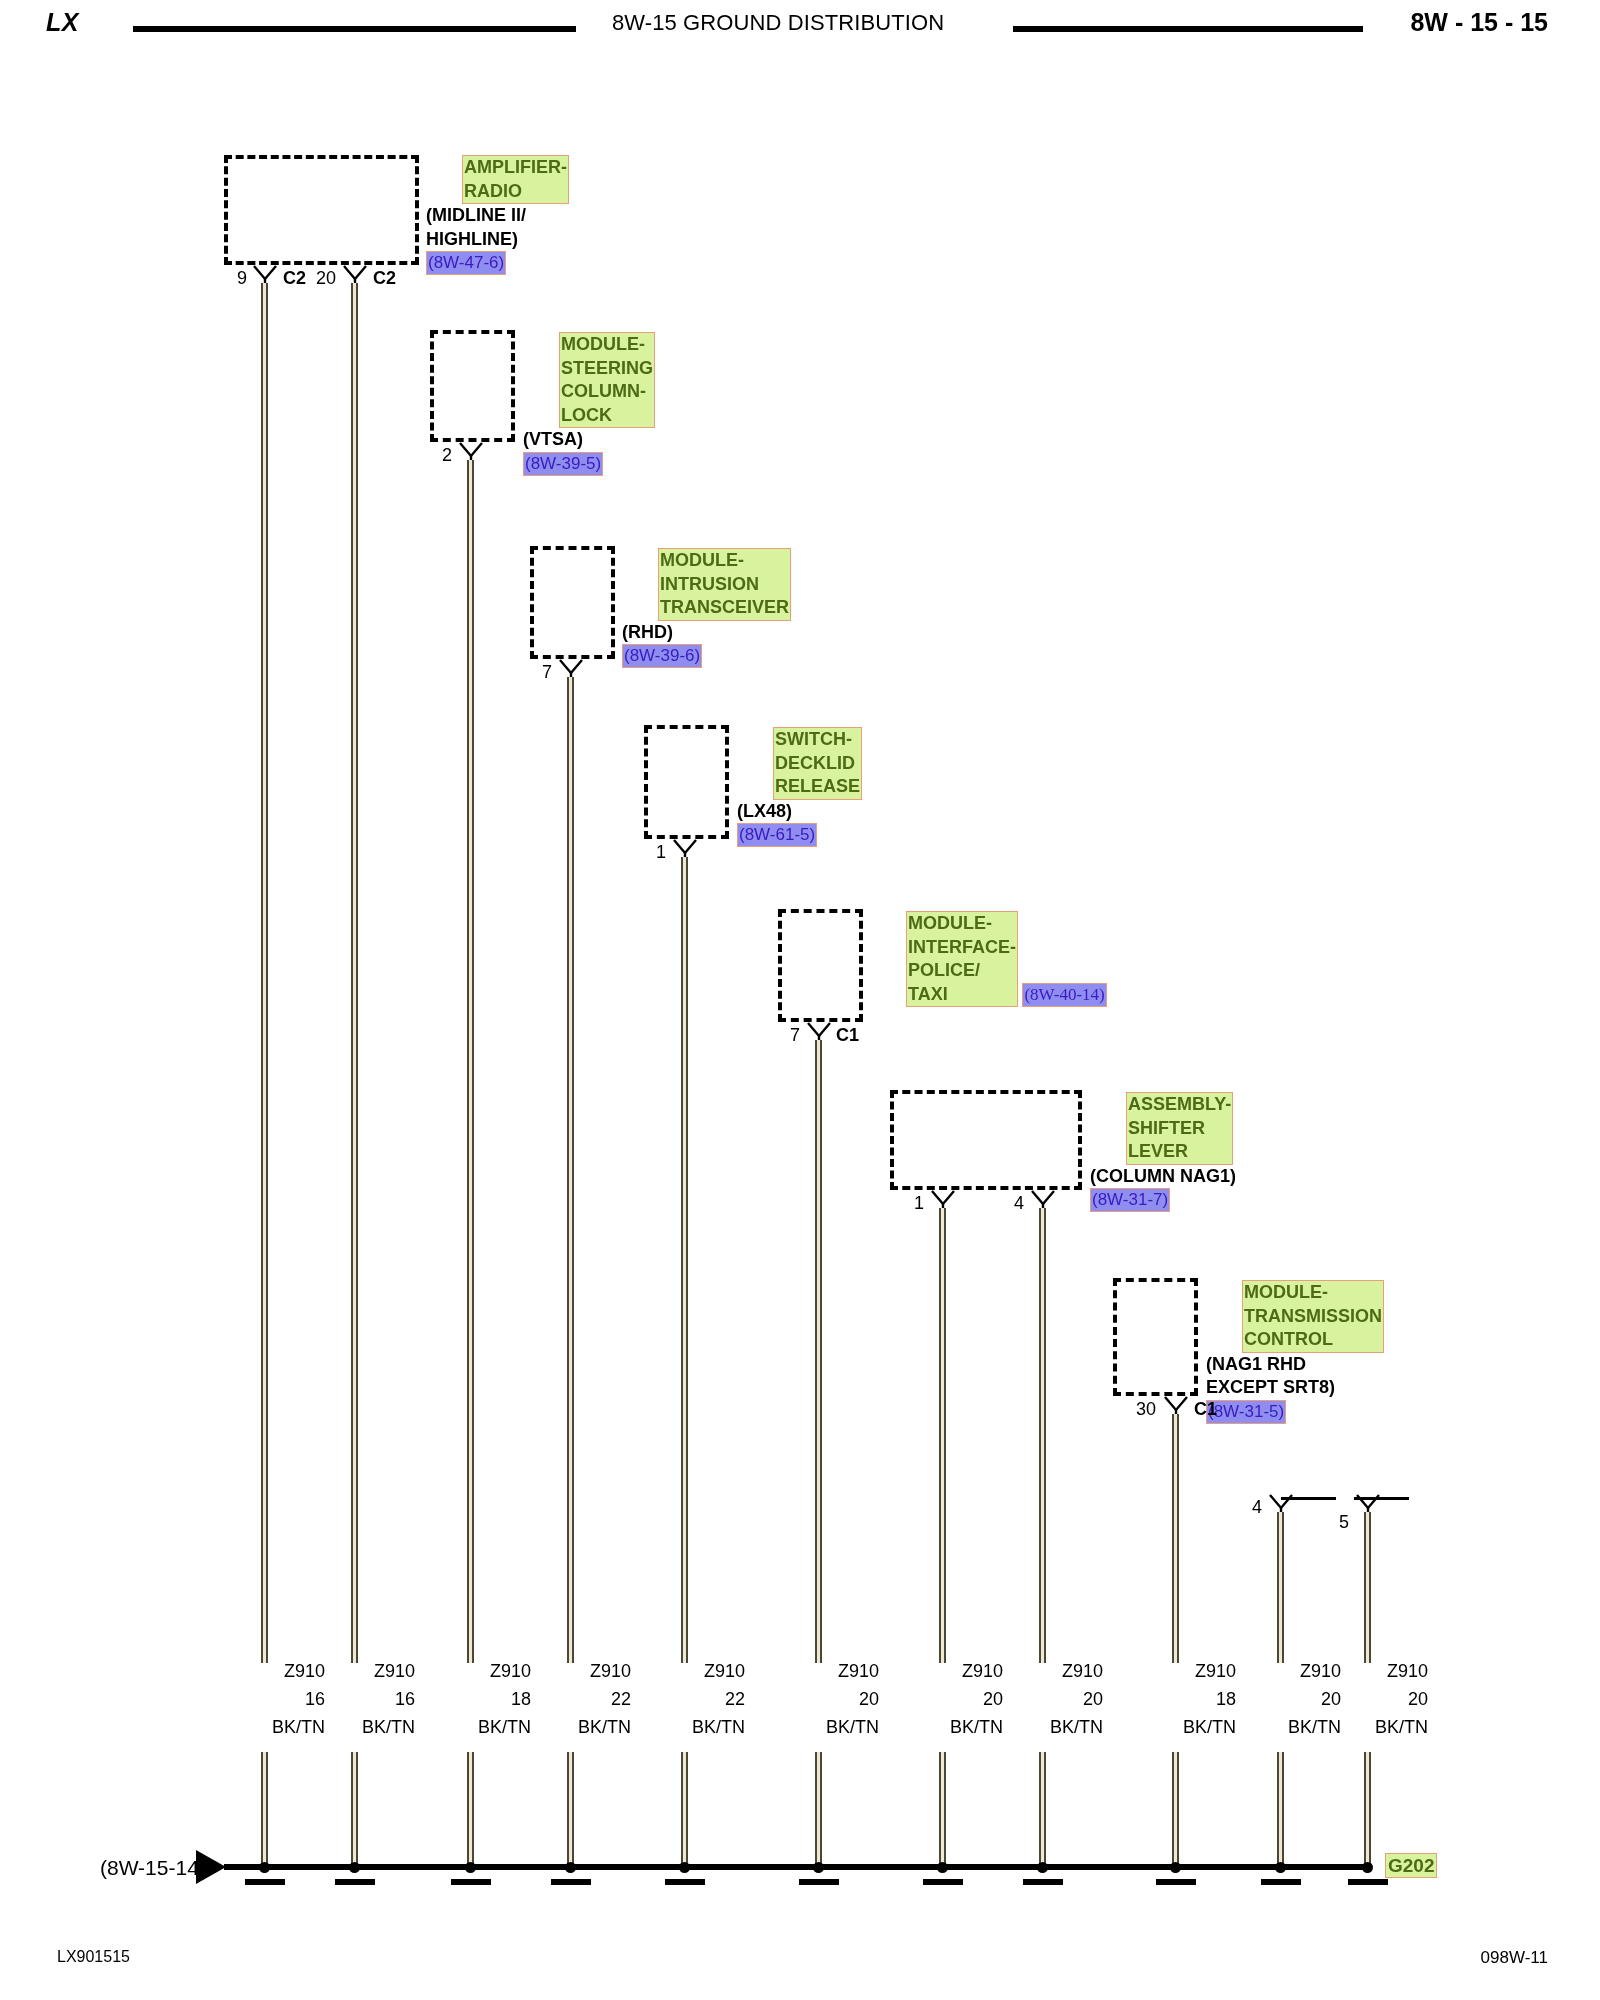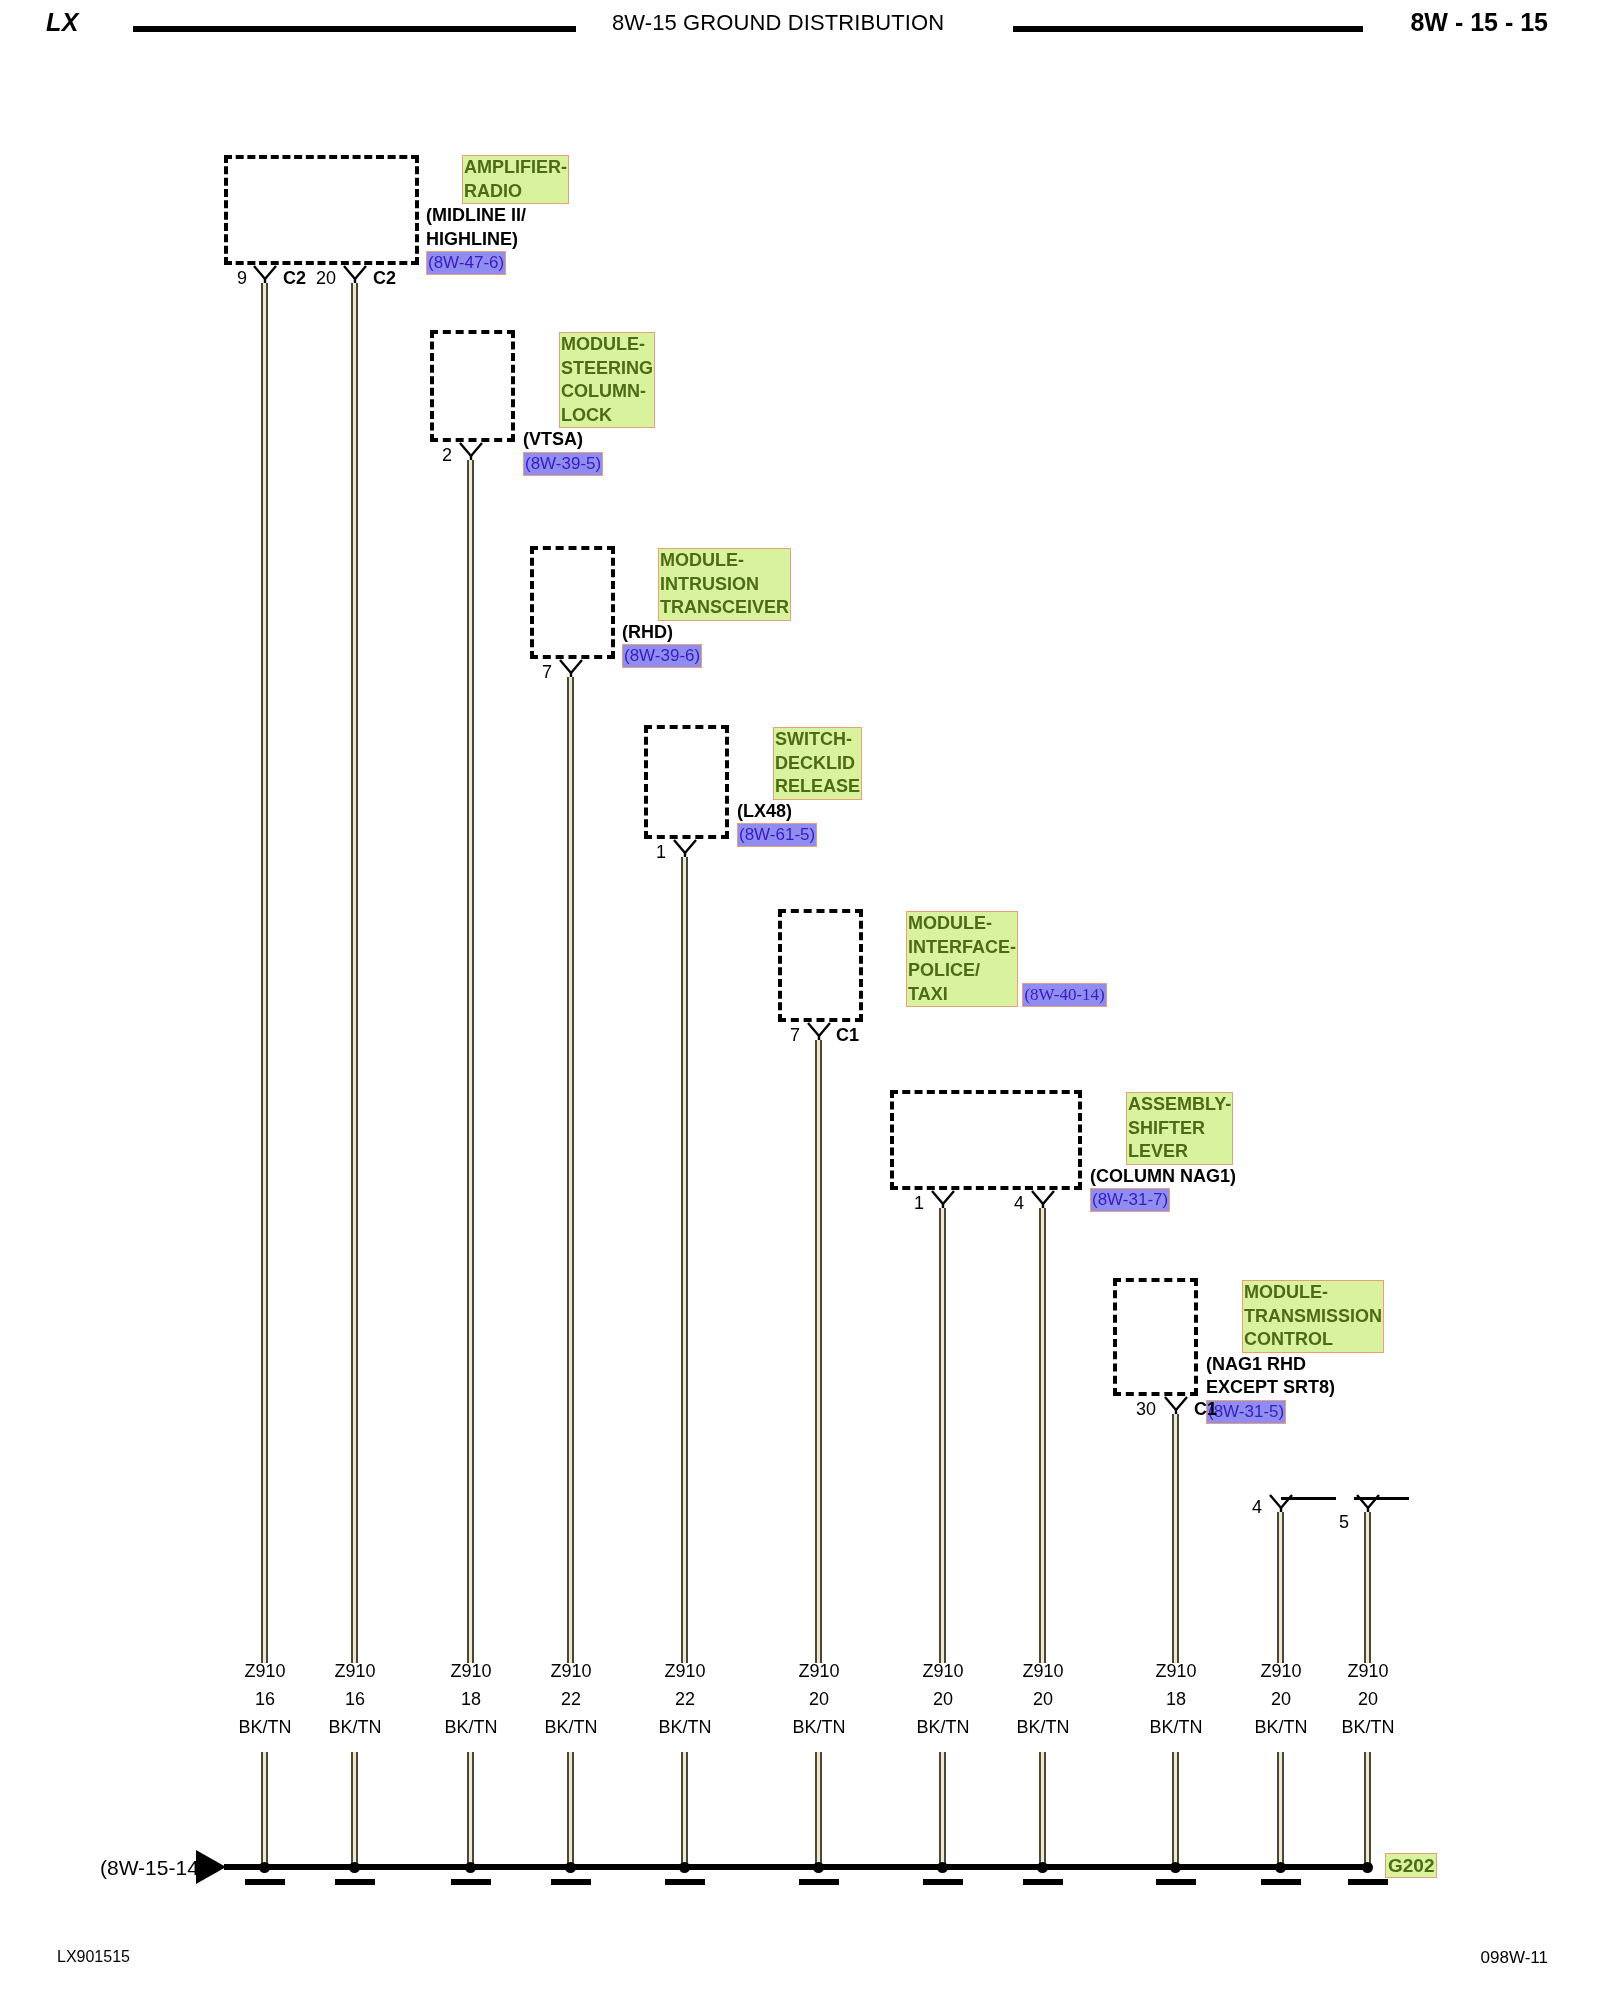--- a/index.html
+++ b/index.html
@@ -40,21 +40,21 @@
      linear-gradient(to right,#4a4638 0 2px,#efe9d2 2px 5px,#4a4638 5px 7px);}
 
   
   .ycon{position:absolute;width:26px;height:20px;}
   .ycon svg{display:block;}
 
   .pinnum{position:absolute;font-size:18px;line-height:20px;color:#000;text-align:right;}
   .cnum{position:absolute;font-size:18px;line-height:20px;font-weight:bold;color:#000;}
 
   
-  .wid{position:absolute;text-align:center;font-size:18px;line-height:28px;width:120px;}
+  .wid{position:absolute;text-align:right;font-size:18px;line-height:28px;width:120px;}
 
   
   .bus{position:absolute;height:6px;background:#000;}
   .splice{position:absolute;width:11px;height:11px;border-radius:50%;background:#000;}
   .splicebar{position:absolute;width:40px;height:6px;background:#000;}
   .arrow{position:absolute;width:0;height:0;border-top:17px solid transparent;
      border-bottom:17px solid transparent;border-left:30px solid #000;}
   .busref{position:absolute;font-size:21px;}
   .gnd-lbl{position:absolute;display:inline-block;background:#d9f29e;color:#4c6b13;
     border:1px solid #e8a07a;font-weight:bold;font-size:19px;line-height:23px;padding:0 2px;}

